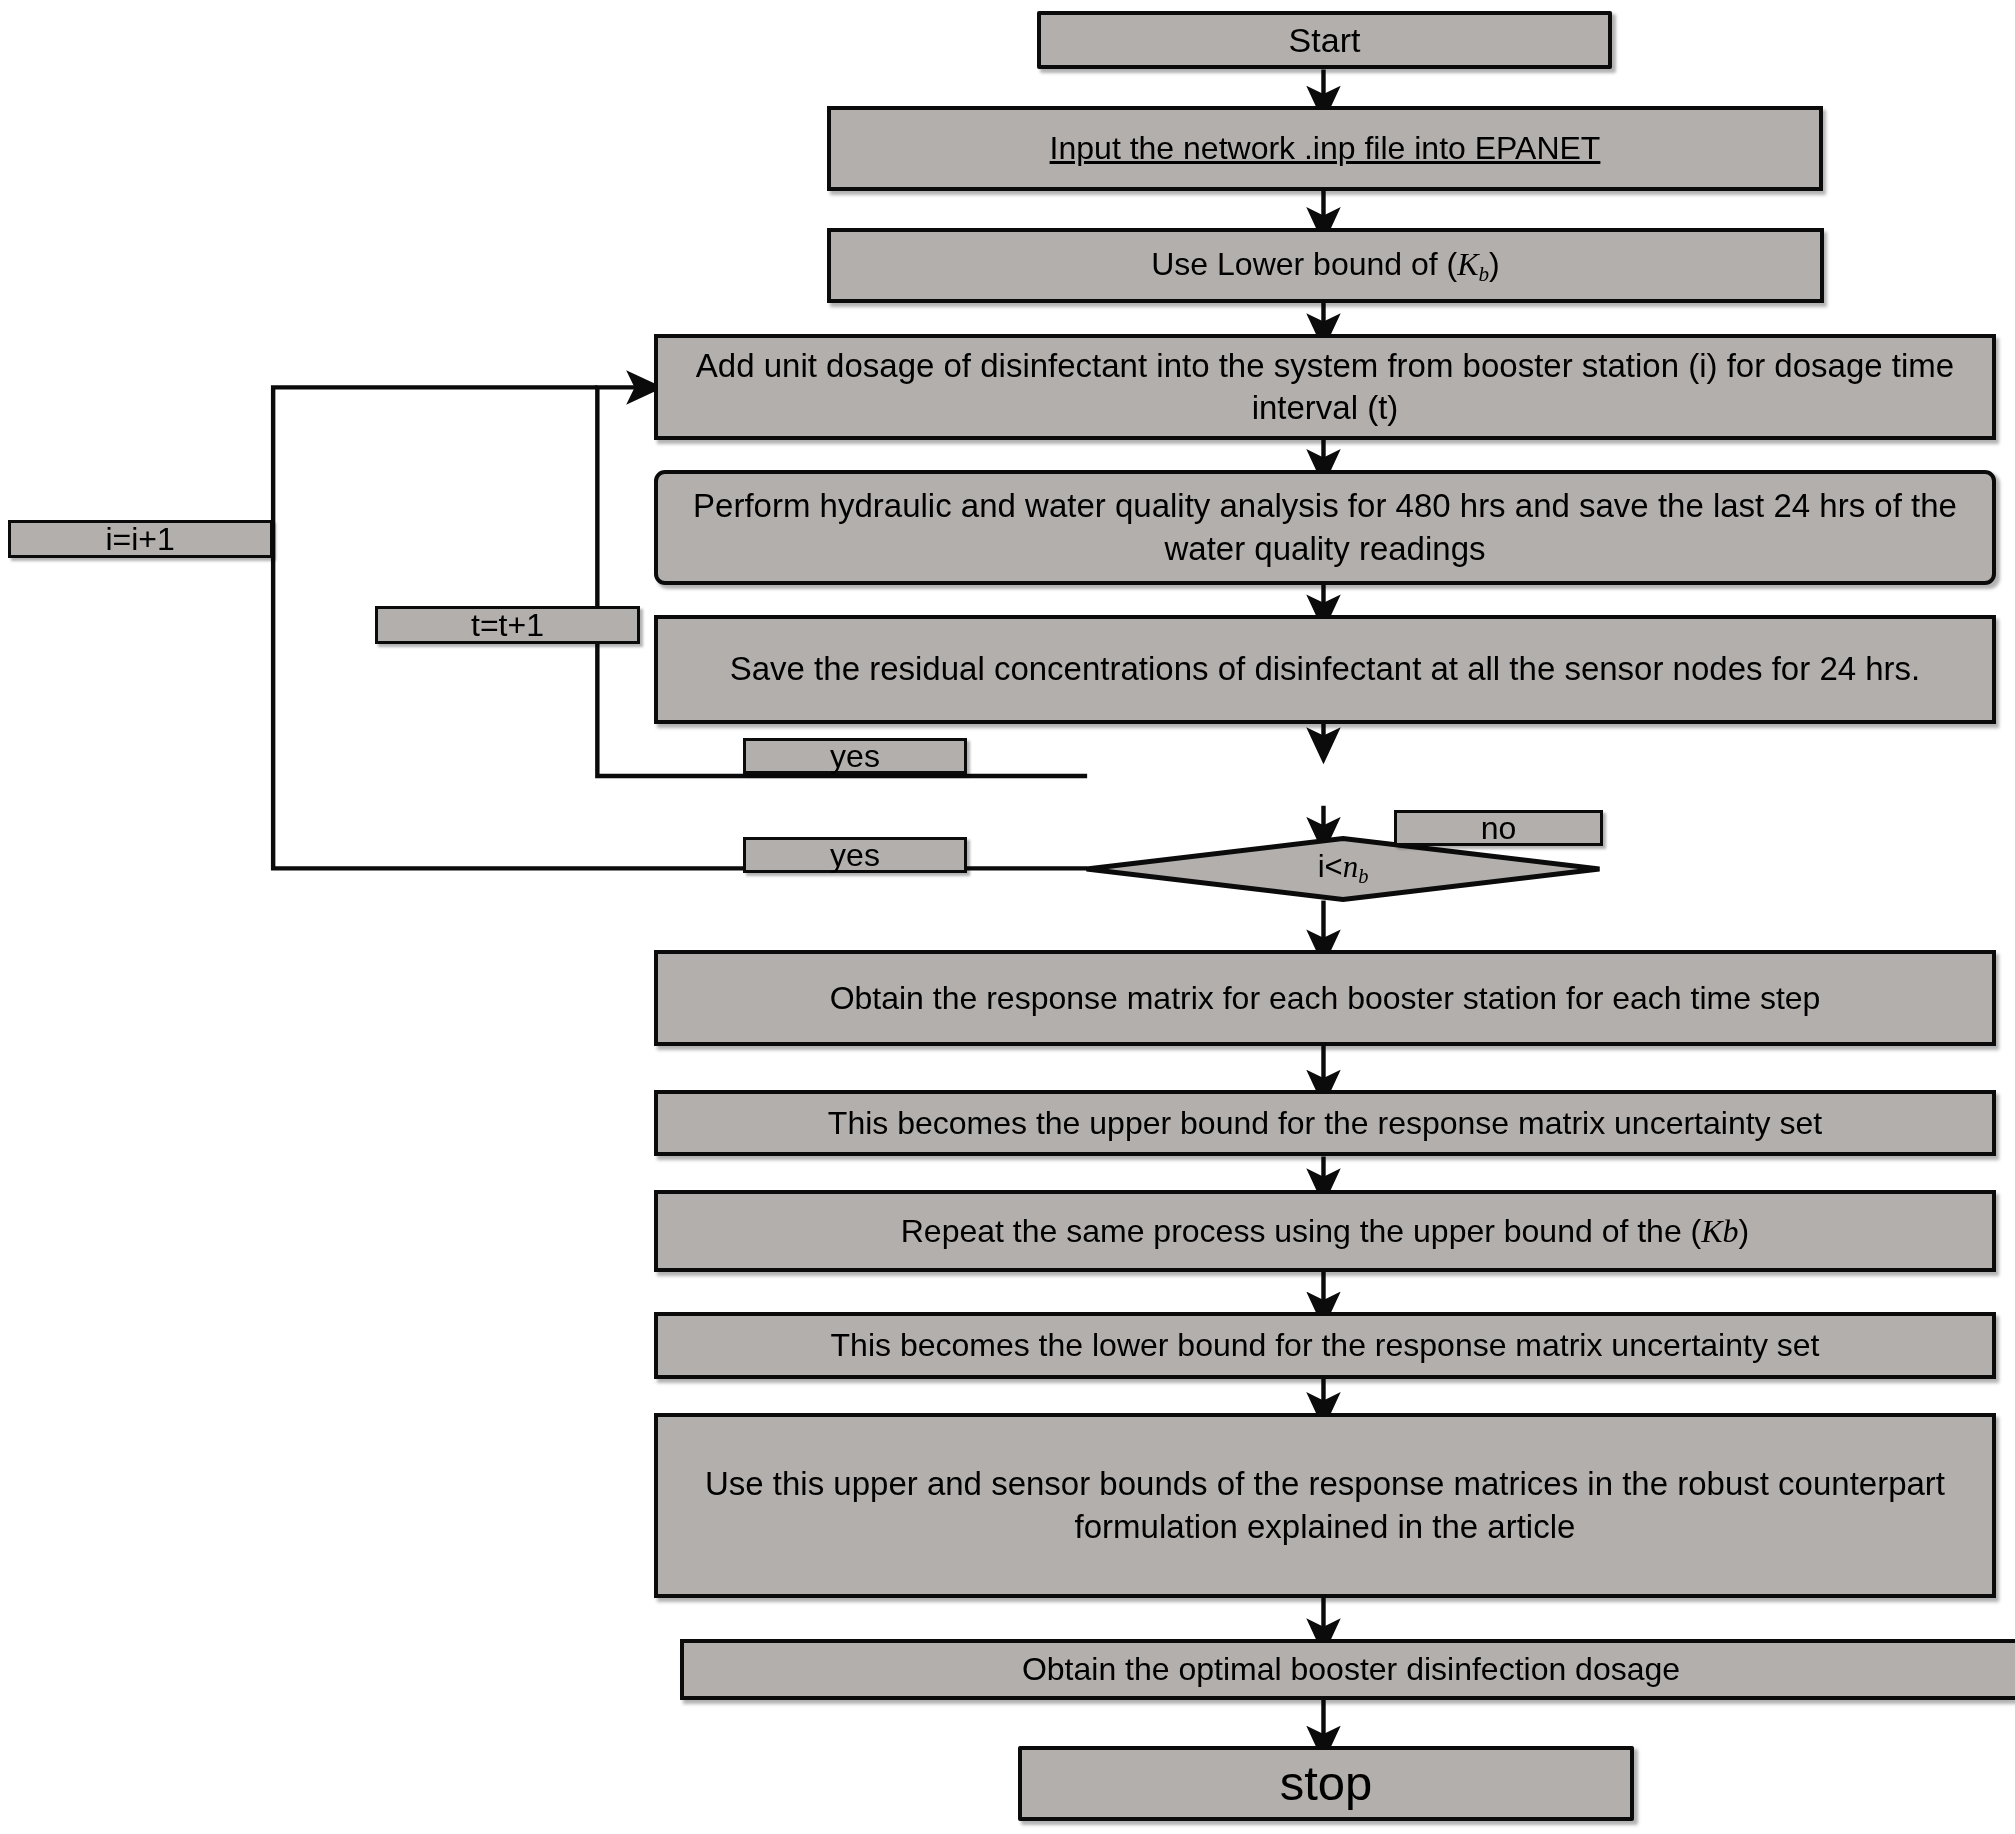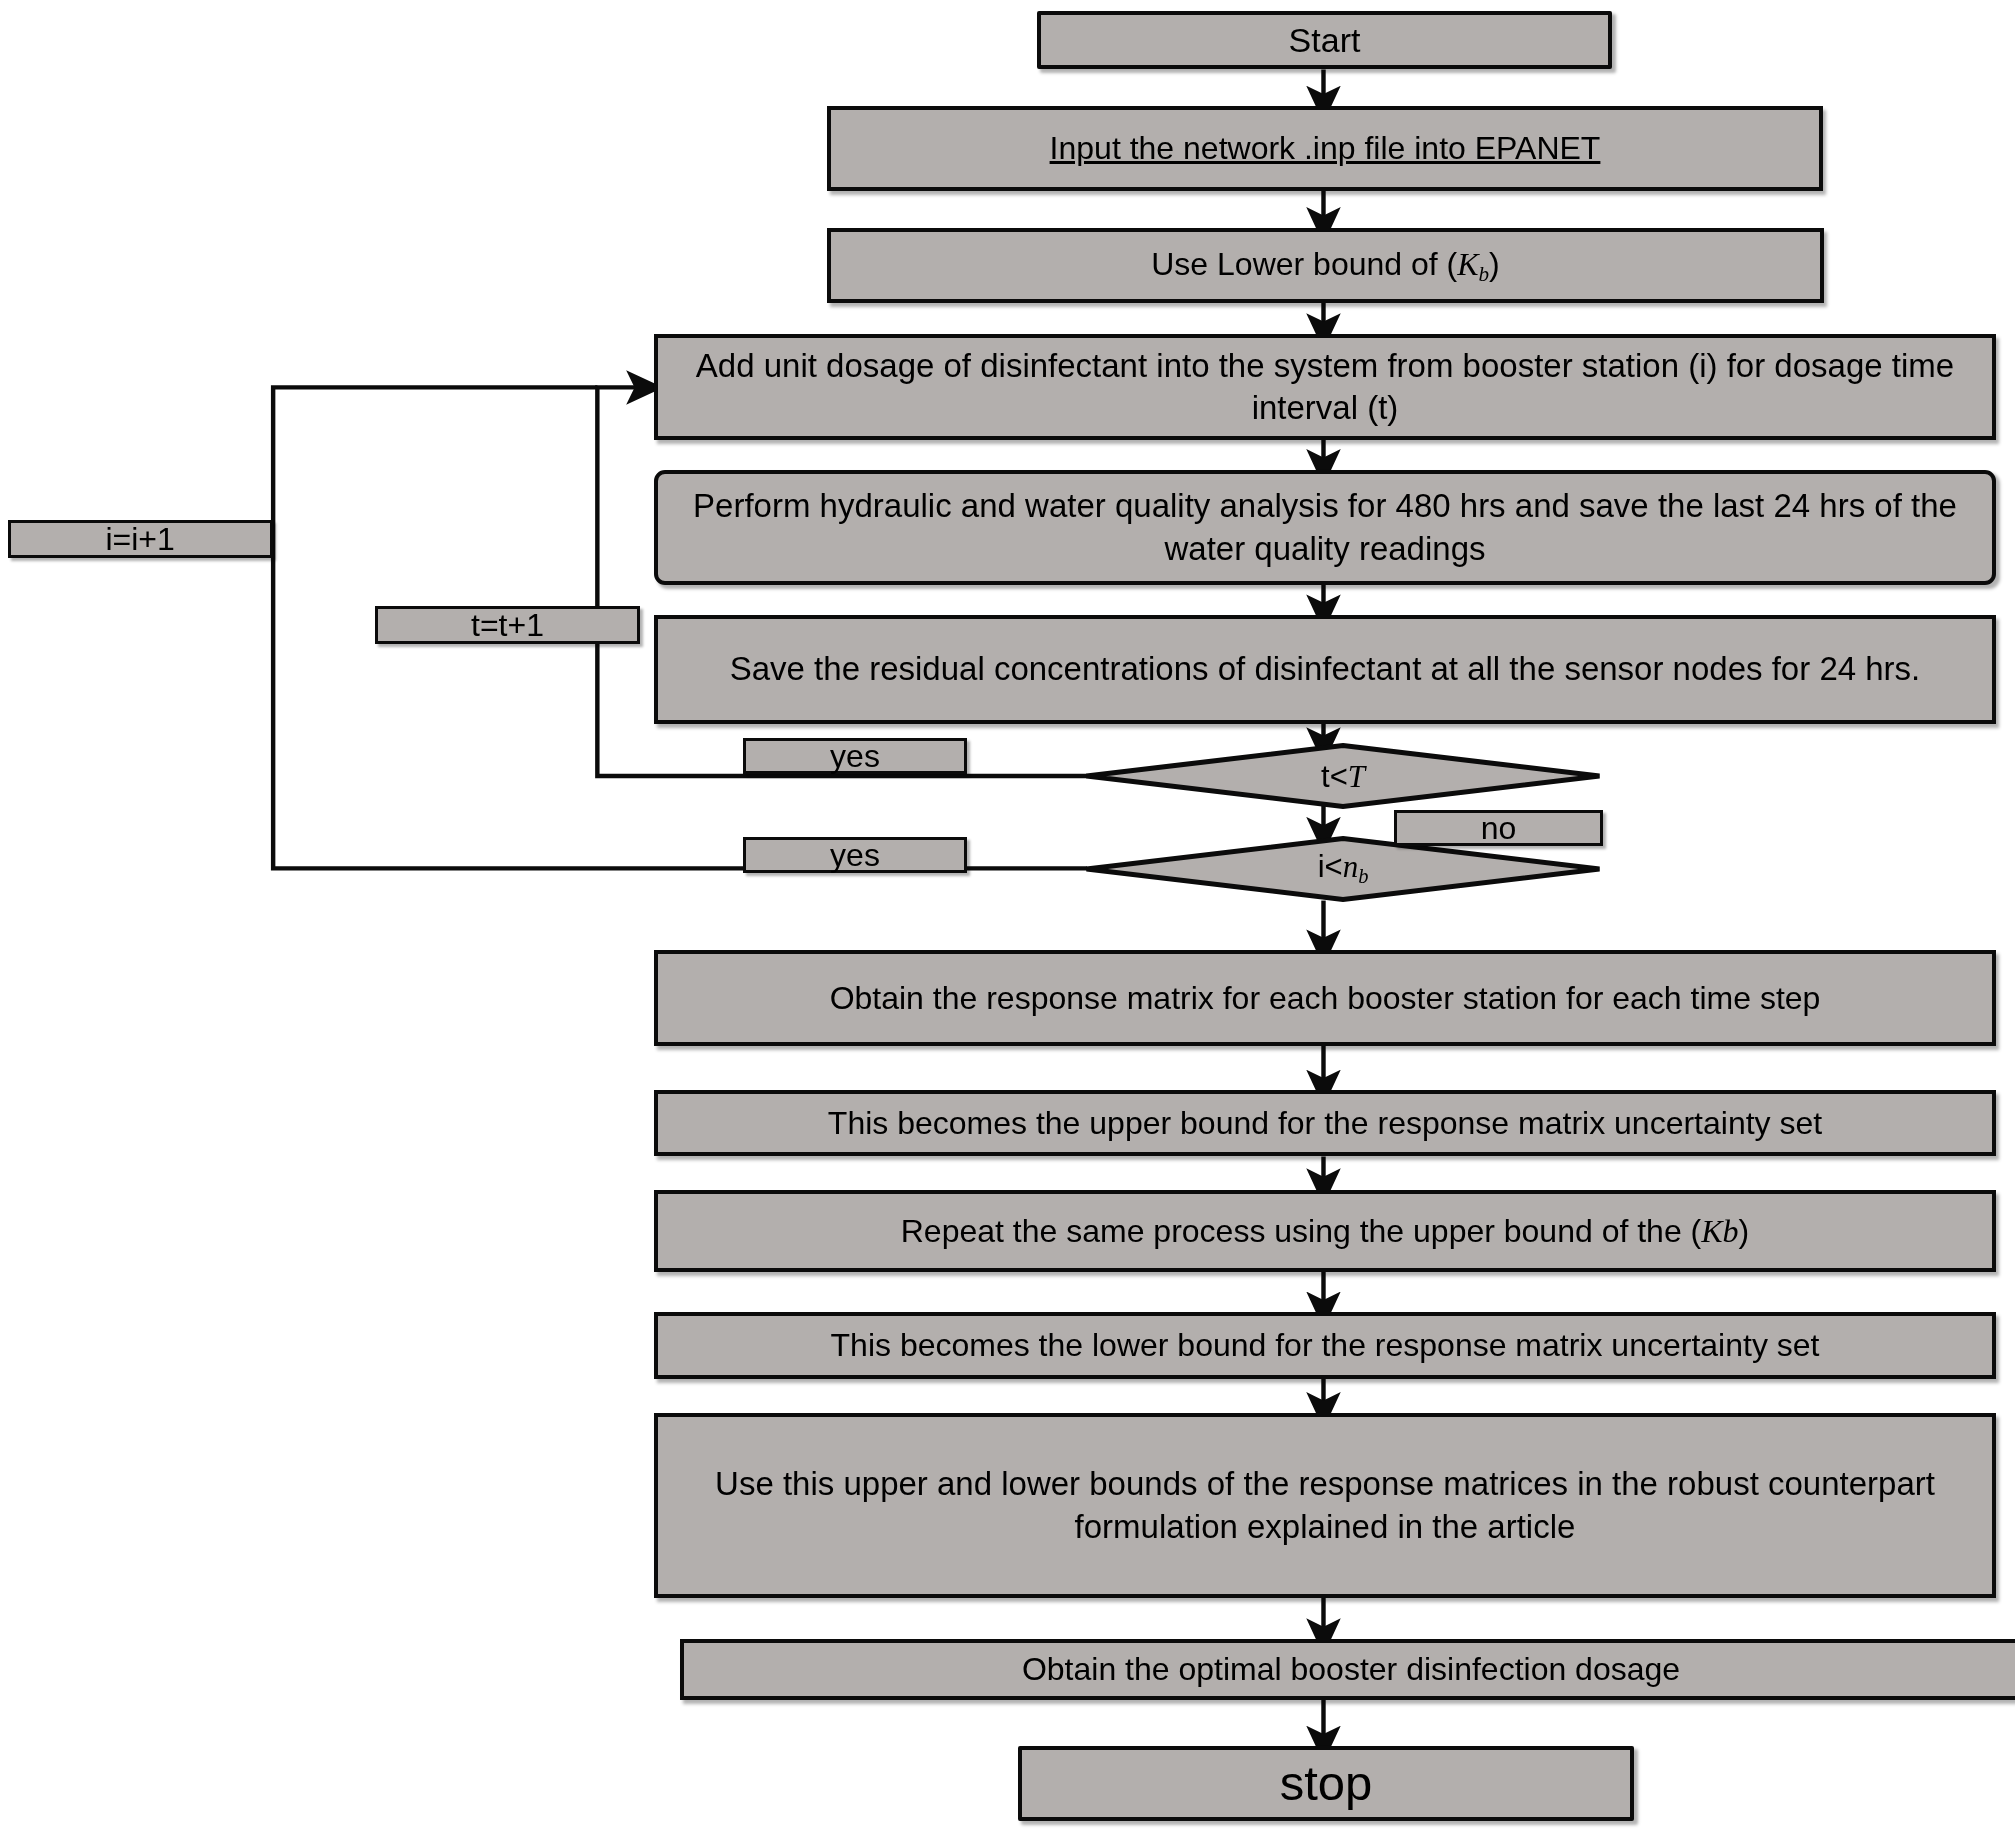--- a/index.html
+++ b/index.html
@@ -141,26 +141,20 @@
   </div>
 
   <div class="node f-proc-lg" style="left:654px; top:470px; width:1342px; height:115px;border-radius:11px;">
     <span class="txt">Perform hydraulic and water quality analysis for 480 hrs and save the last 24 hrs of the water quality readings</span>
   </div>
 
   <div class="node f-proc-lg" style="left:654px; top:615px; width:1342px; height:109px;">
     <span class="txt">Save  the residual concentrations of disinfectant at all the sensor nodes for 24 hrs.</span>
   </div>
 
-  <div class="diamond" style="left:1084px; top:743px; width:518px; height:66px;">
-    <svg class="shape" viewBox="0 0 820 104" preserveAspectRatio="none">
-      <polygon points="410,4 816,52 410,100 4,52" fill="#b3afad" stroke="#0b0b0b" stroke-width="8"></polygon>
-    </svg>
-    <span class="dlabel f-dia"><span>t&lt;</span><span class="mi">T</span></span>
-  </div>
 
   <div class="diamond" style="left:1084px; top:836px; width:518px; height:66px;">
     <svg class="shape" viewBox="0 0 820 104" preserveAspectRatio="none">
       <polygon points="410,4 816,52 410,100 4,52" fill="#b3afad" stroke="#0b0b0b" stroke-width="8"></polygon>
     </svg>
     <span class="dlabel f-dia"><span>i&lt;</span><span class="mi">n</span><span class="sub">b</span></span>
   </div>
 
   <div class="node f-proc" style="left:654px; top:950px; width:1342px; height:96px;">
     <span class="txt">Obtain the response matrix for each booster station for each time step</span>
@@ -172,21 +166,21 @@
 
   <div class="node f-proc" style="left:654px; top:1190px; width:1342px; height:82px;">
     <span class="txt"><span>Repeat the same process using the upper bound of the (</span><span class="mi">Kb</span><span>)</span></span>
   </div>
 
   <div class="node f-proc" style="left:654px; top:1312px; width:1342px; height:67px;">
     <span class="txt">This becomes the lower bound for the response matrix uncertainty set</span>
   </div>
 
   <div class="node f-proc-lg" style="left:654px; top:1413px; width:1342px; height:185px;">
-    <span class="txt">Use this upper and lower bounds of the response matrices in the robust counterpart formulation explained in the article</span>
+    <span class="txt">Use this upper and sensor bounds of the response matrices in the robust counterpart formulation explained in the article</span>
   </div>
 
   <div class="node f-proc" style="left:680px; top:1639px; width:1342px; height:61px;">
     <span class="txt">Obtain the optimal booster disinfection dosage</span>
   </div>
 
   <div class="node term f-stop" style="left:1018px; top:1746px; width:616px; height:75px;">
     <span class="txt">stop</span>
   </div>
 

